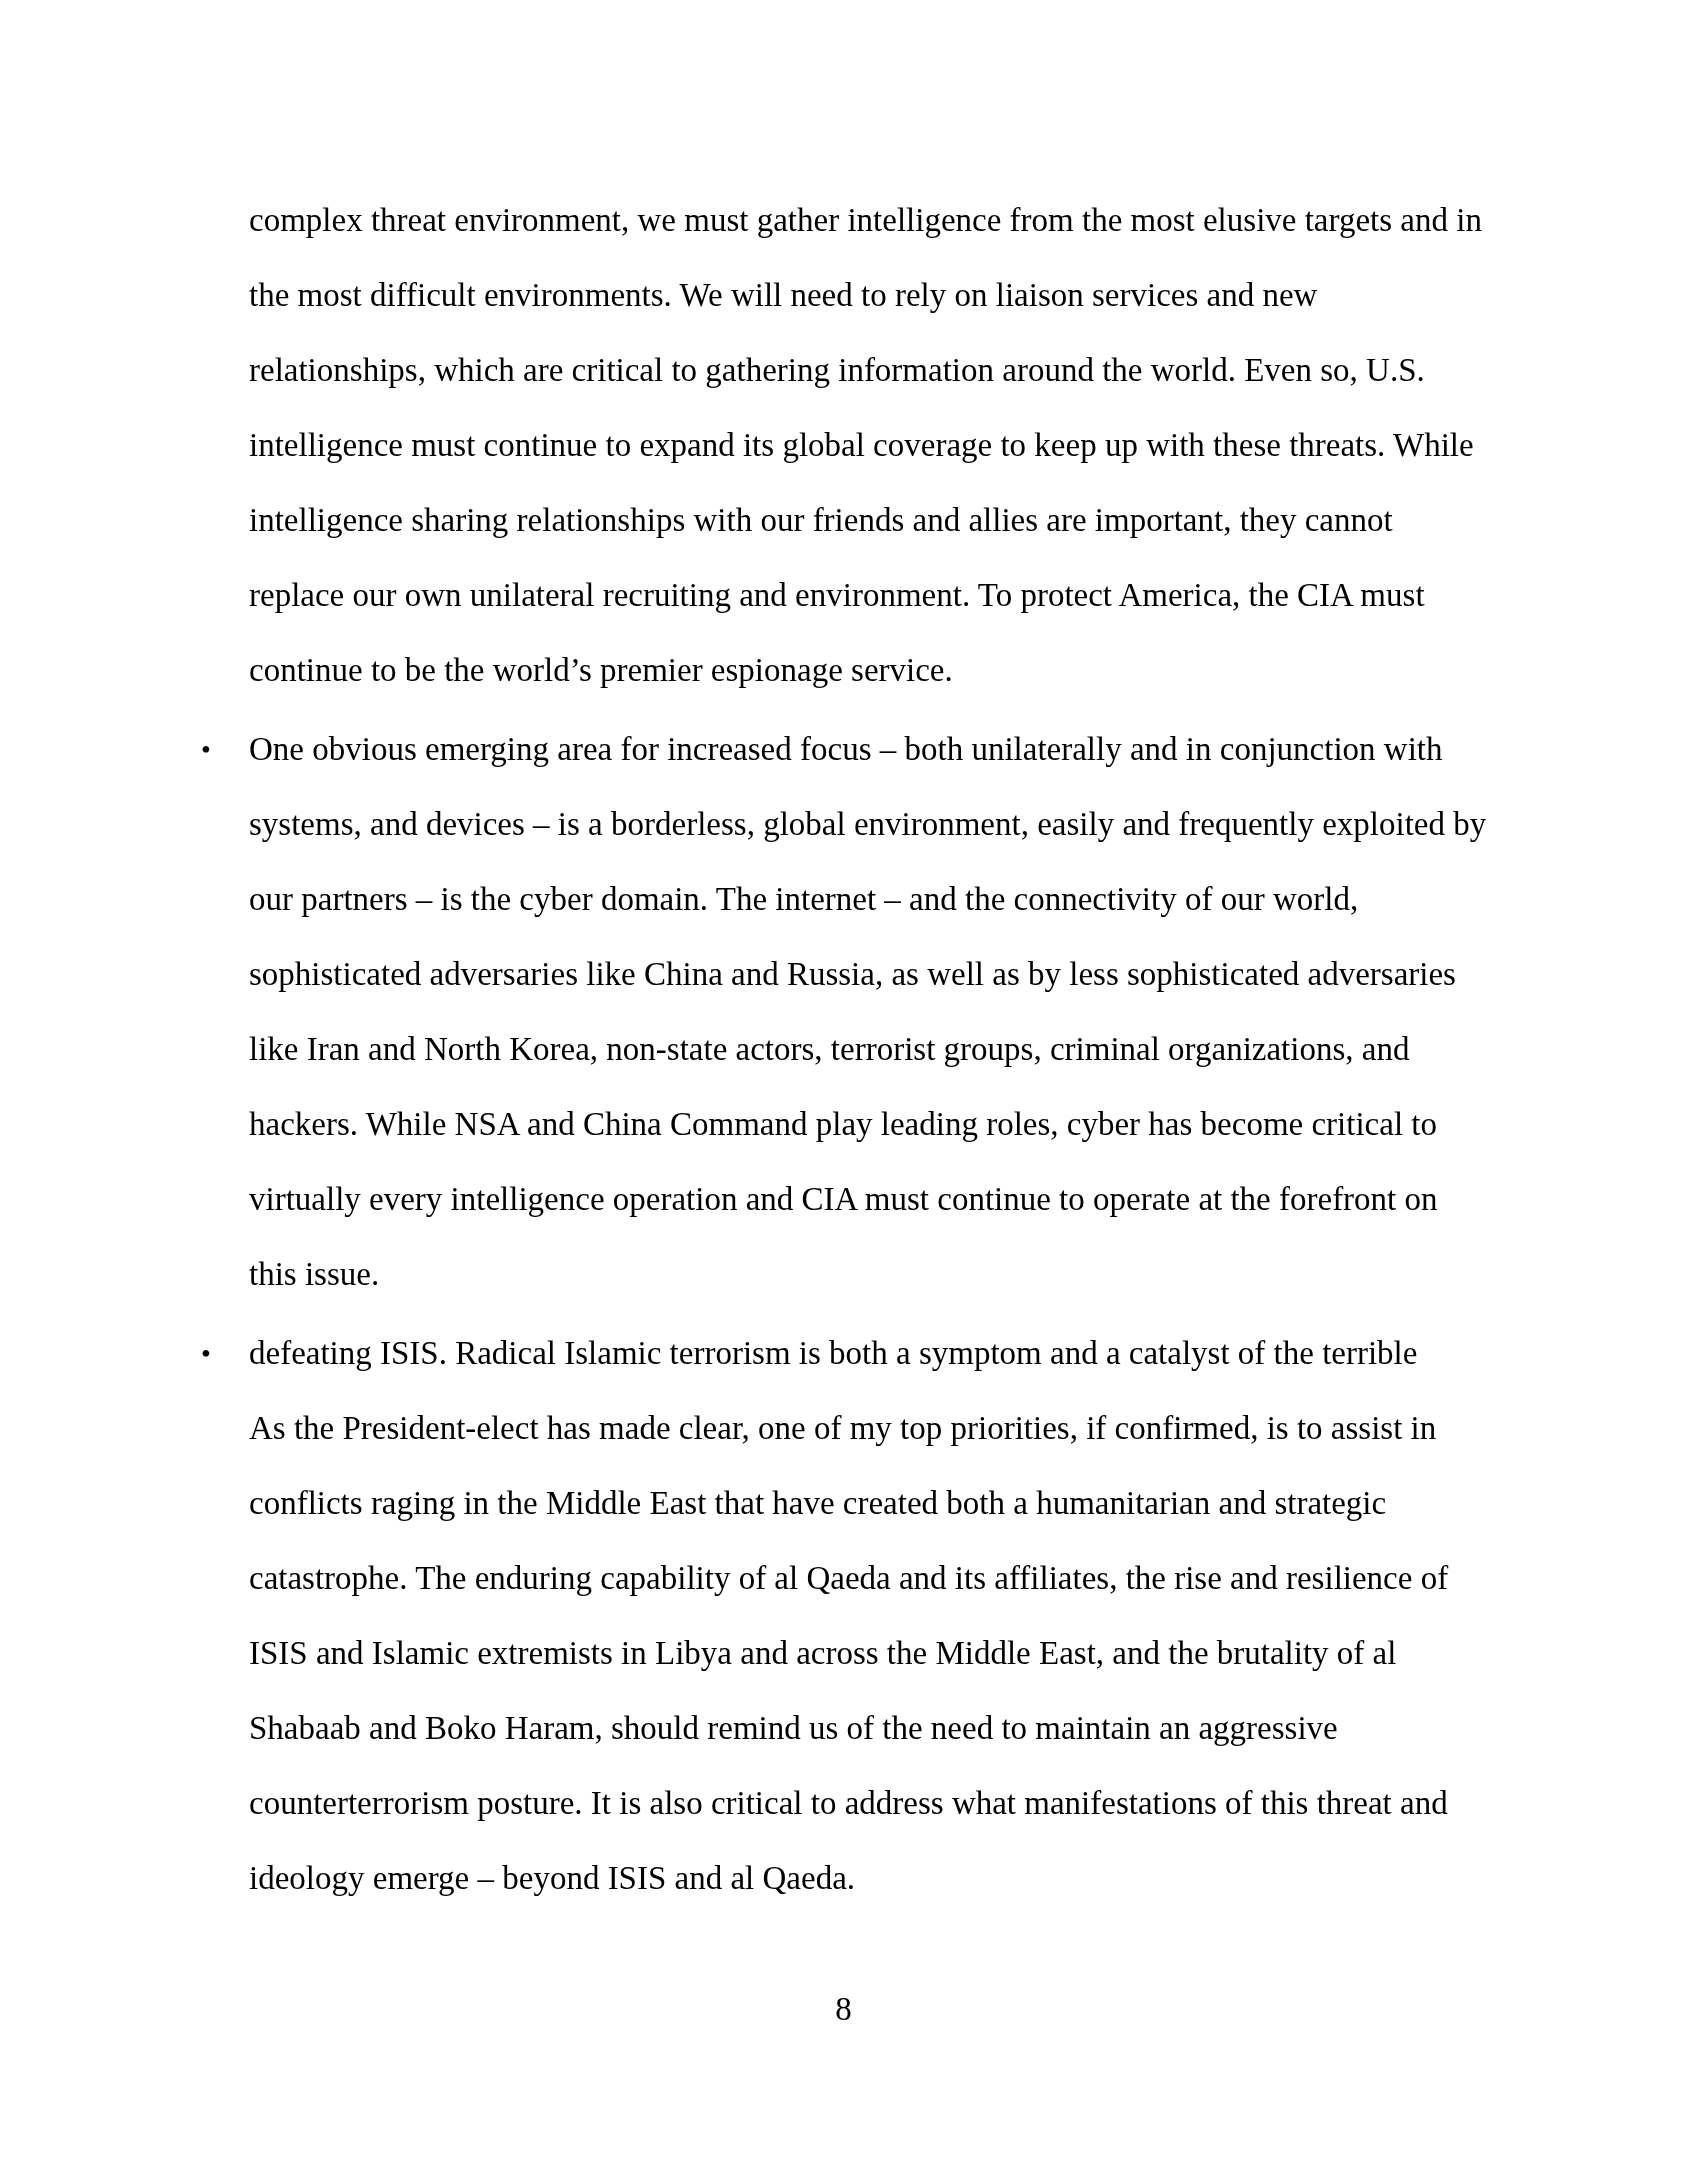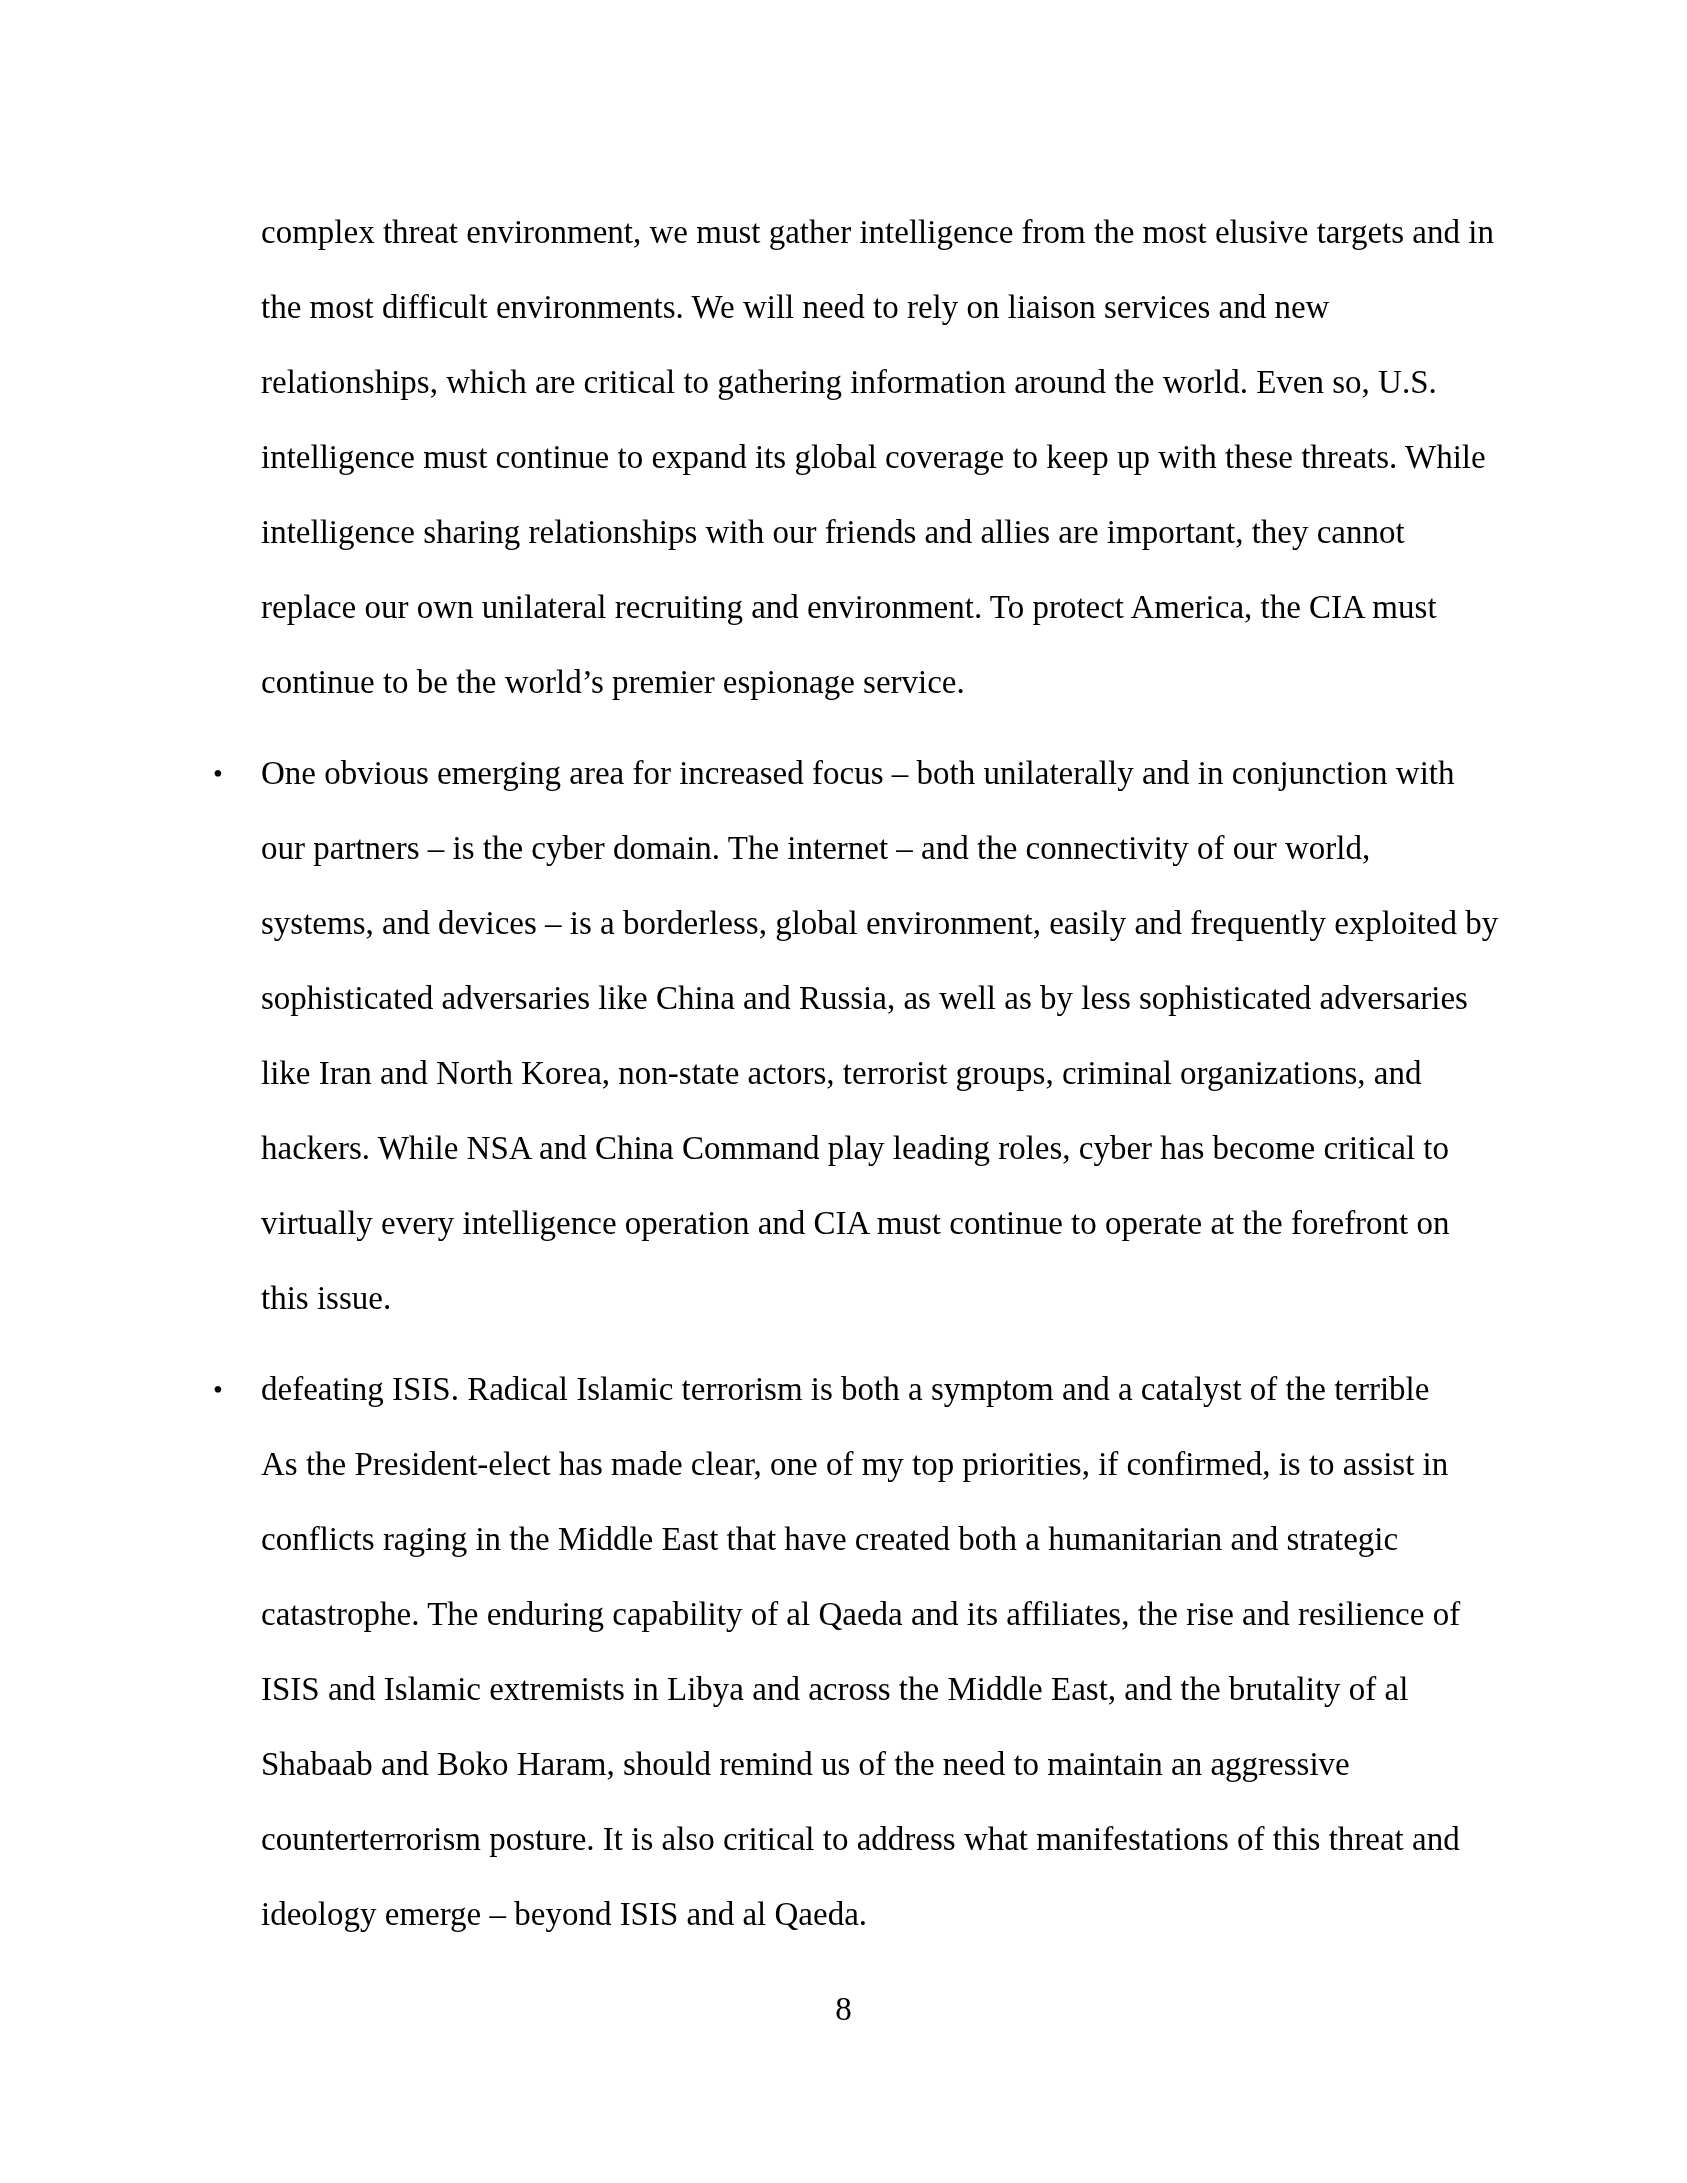--- a/index.html
+++ b/index.html
@@ -25,21 +25,21 @@
     }
     .body-text {
       position: absolute;
       left: 245px;
       top: 179px;
       width: 1237px;
       font-size: 33px;
       line-height: 75px;
     }
     .para {
-      margin: 16px;
+      margin: 4px;
       position: relative;
       white-space: nowrap;
     }
     .line {
       display: block;
       height: 75px;
     }
     .bullet {
       position: absolute;
       left: -48px;
@@ -71,22 +71,22 @@
       <span class="line">relationships, which are critical to gathering information around the world.  Even so, U.S.</span>
       <span class="line">intelligence must continue to expand its global coverage to keep up with these threats.  While</span>
       <span class="line">intelligence sharing relationships with our friends and allies are important, they cannot</span>
       <span class="line">replace our own unilateral recruiting and environment.  To protect America, the CIA must</span>
       <span class="line">continue to be the world’s premier espionage service.</span>
     </div>
 
     <div class="para">
       <span class="bullet">•</span>
       <span class="line">One obvious emerging area for increased focus – both unilaterally and in conjunction with</span>
+      <span class="line">systems, and devices – is a borderless, global environment, easily and frequently exploited by</span>
       <span class="line">our partners – is the cyber domain.  The internet – and the connectivity of our world,</span>
-      <span class="line">systems, and devices – is a borderless, global environment, easily and frequently exploited by</span>
       <span class="line">sophisticated adversaries like China and Russia, as well as by less sophisticated adversaries</span>
       <span class="line">like Iran and North Korea, non-state actors, terrorist groups, criminal organizations, and</span>
       <span class="line">hackers.  While NSA and China Command play leading roles, cyber has become critical to</span>
       <span class="line">virtually every intelligence operation and CIA must continue to operate at the forefront on</span>
       <span class="line">this issue.</span>
     </div>
 
     <div class="para">
       <span class="bullet">•</span>
       <span class="line">defeating ISIS.  Radical Islamic terrorism is both a symptom and a catalyst of the terrible</span>

